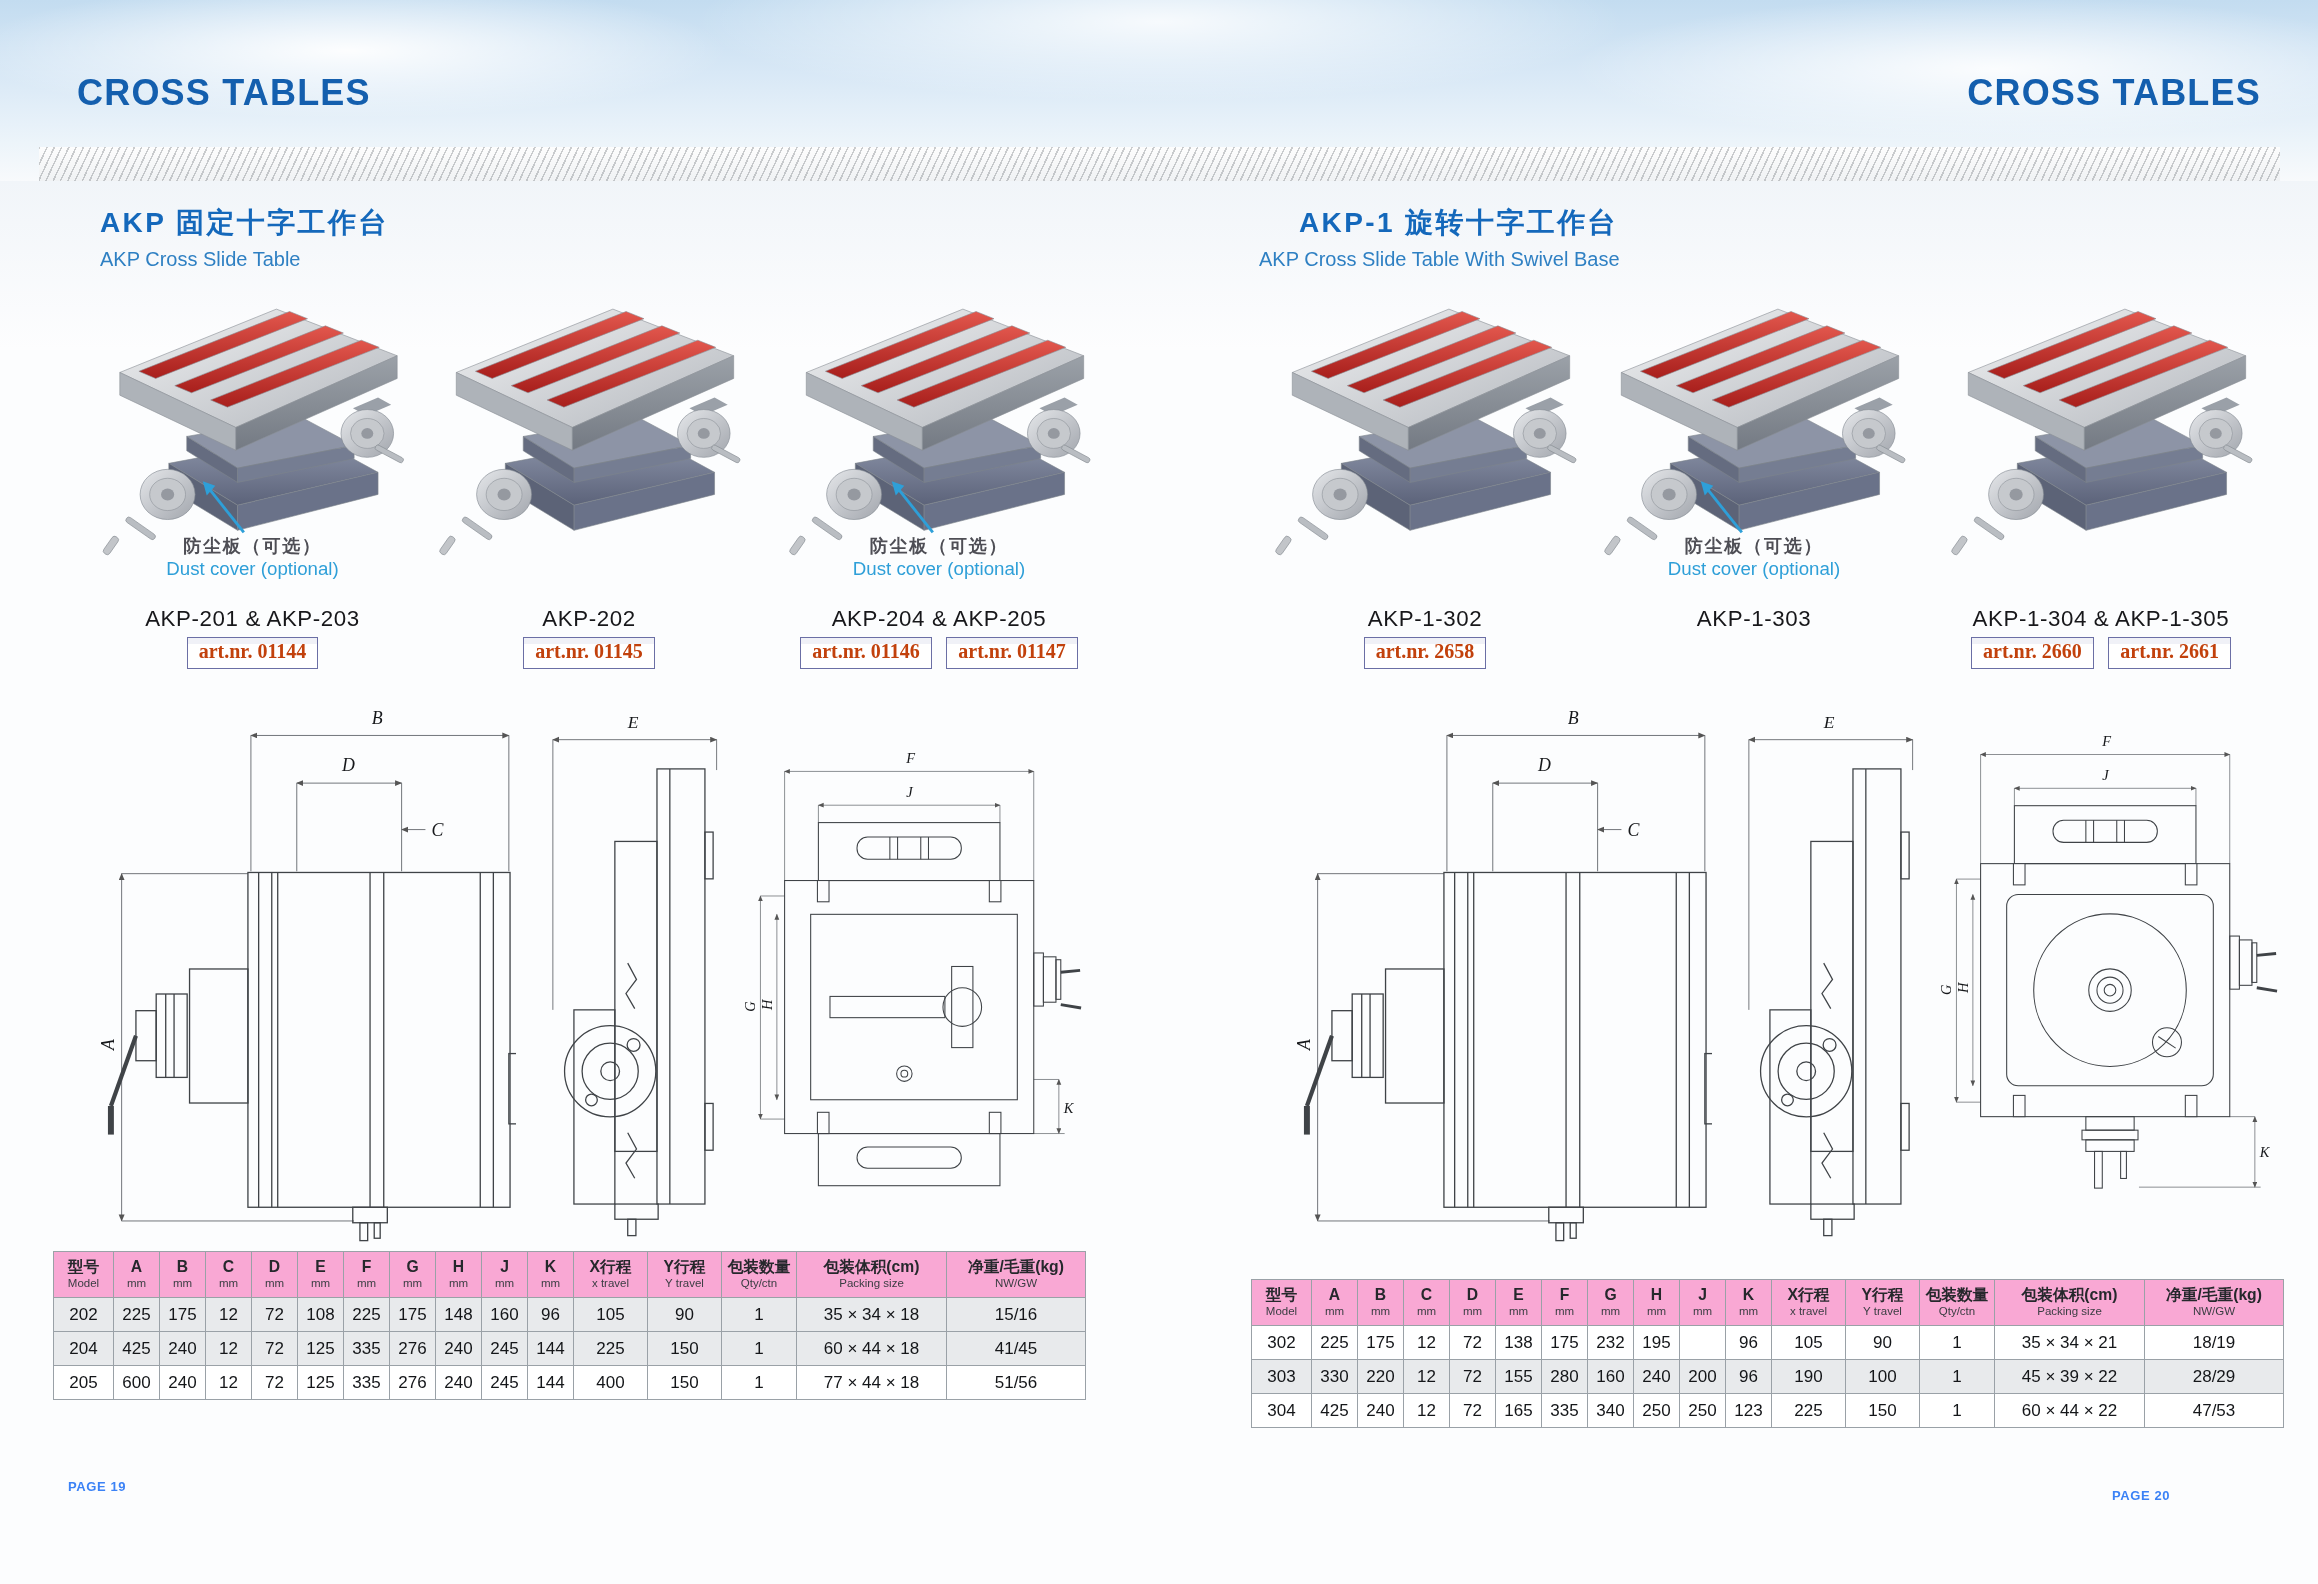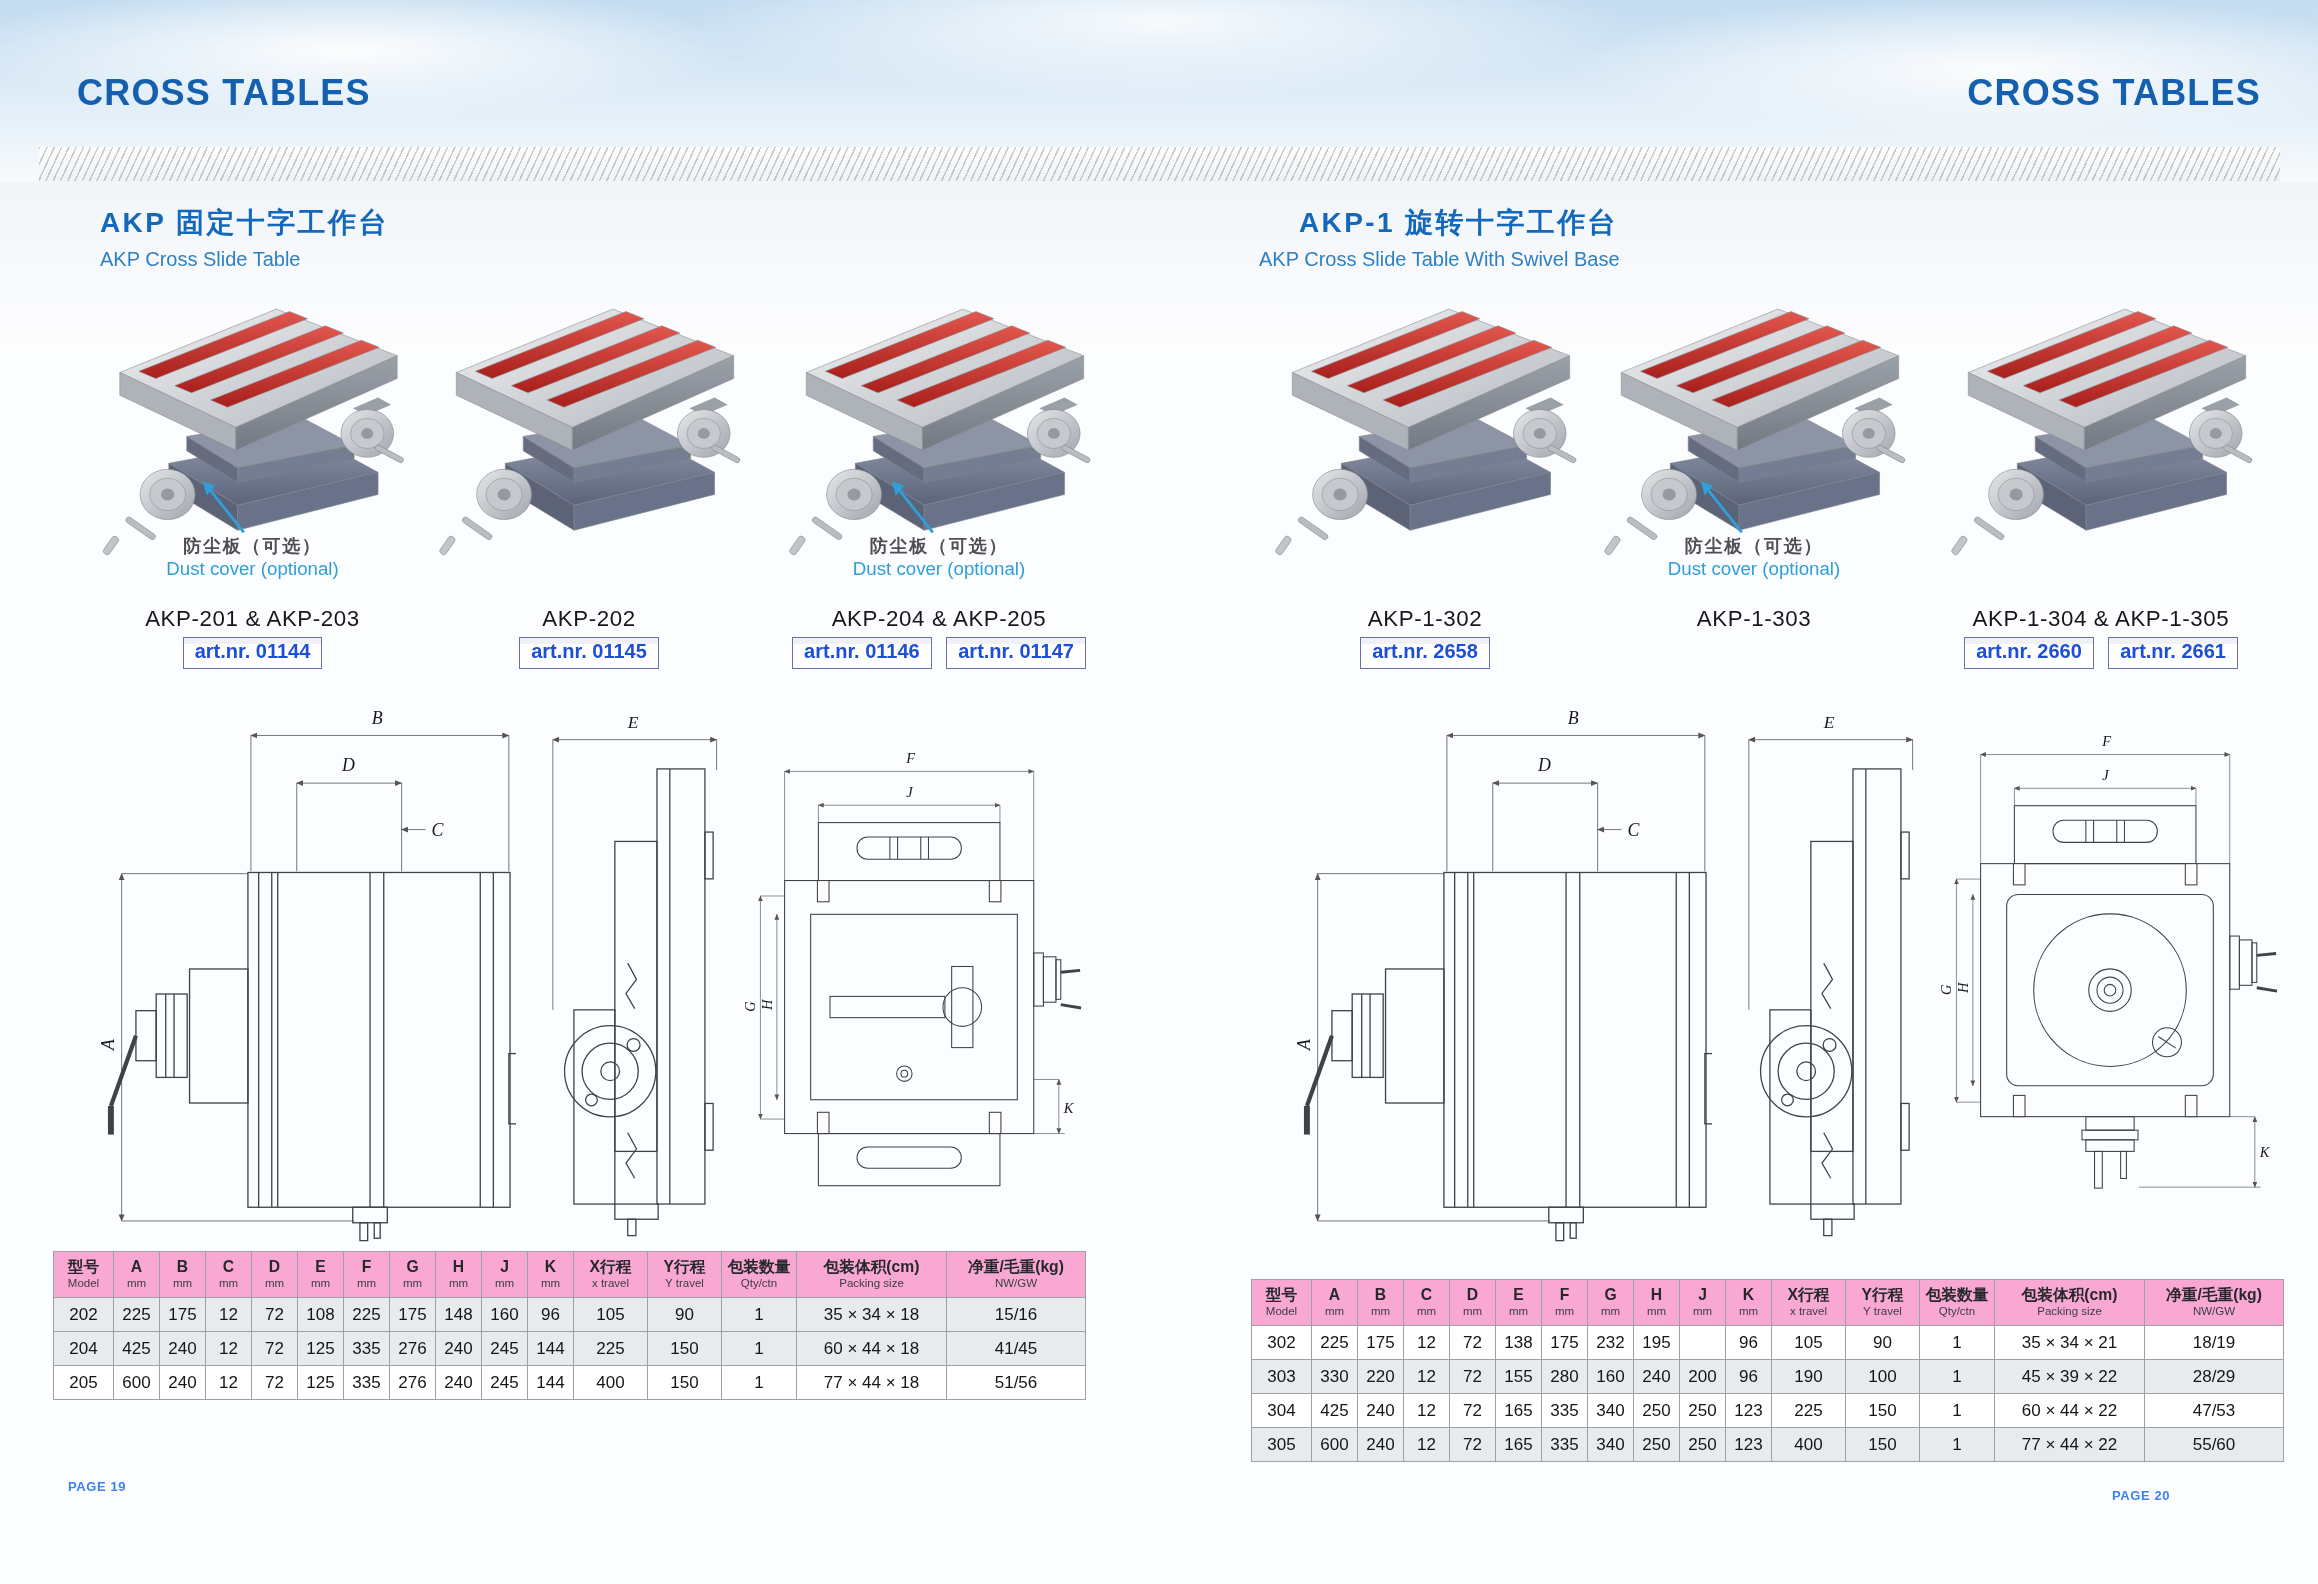--- a/index.html
+++ b/index.html
@@ -32,21 +32,21 @@
   .photo { position:absolute; left:0; top:0; width:100%; height:275px; }
   .photo svg { width:100%; height:100%; }
   .dust { position:absolute; top:252px; left:0; width:100%; text-align:center; line-height:1.2; }
   .dust-zh { font-size:18px; font-weight:bold; color:#4e4e55; letter-spacing:1.8px; }
   .dust-en { font-size:18.7px; color:#2e9fd8; }
   .dust-arrow { position:absolute; top:196px; width:54px; height:57px; }
   .dust-arrow svg { width:100%; height:100%; }
   .caption { position:absolute; top:322px; left:0; width:100%; text-align:center; font-size:22.3px; color:#17171a; letter-spacing:0.6px; }
   .artrow { position:absolute; top:353px; left:0; width:100%; display:flex; gap:14.5px; justify-content:center; }
   .artbox { display:inline-block; border:1.8px solid #6b6fa5; background:#fff; padding:2.4px 11px 4.2px;
-            font-size:20px; font-weight:bold; color:#1d4ed8; box-shadow:inset 0 6px 0 rgba(130,140,190,.12); }
+            font-size:20px; font-weight:bold; color:#c2410c; box-shadow:inset 0 6px 0 rgba(130,140,190,.12);font-family:Liberation Serif, serif; }
 
   .draw-area { position:absolute; top:688px; width:1026px; height:556px; }
   .draw { position:absolute; top:0; height:556px; }
   .draw svg { width:100%; height:100%; }
   .dF { left:42px;  width:417px; }
   .dS { left:483px; width:193px; }
   .dT { left:688px; width:338px; }
   svg text { font:italic 30px "Liberation Serif", serif; fill:#16181b; stroke:none; }
 
   .table-wrap { position:absolute; width:1030px; }
@@ -901,37 +901,19 @@
               <td>340</td>
               <td>250</td>
               <td>250</td>
               <td>123</td>
               <td>225</td>
               <td>150</td>
               <td>1</td>
               <td>60 × 44 × 22</td>
               <td>47/53</td>
             </tr>
-            <tr class="shade">
-              <td>305</td>
-              <td>600</td>
-              <td>240</td>
-              <td>12</td>
-              <td>72</td>
-              <td>165</td>
-              <td>335</td>
-              <td>340</td>
-              <td>250</td>
-              <td>250</td>
-              <td>123</td>
-              <td>400</td>
-              <td>150</td>
-              <td>1</td>
-              <td>77 × 44 × 22</td>
-              <td>55/60</td>
-            </tr>
           </tbody>
         </table>
       </div>
     <div class="plabel" style="left:2112px; top:1488px;">PAGE 20</div>
   </section>
 </div>
 
 
 </body></html>

